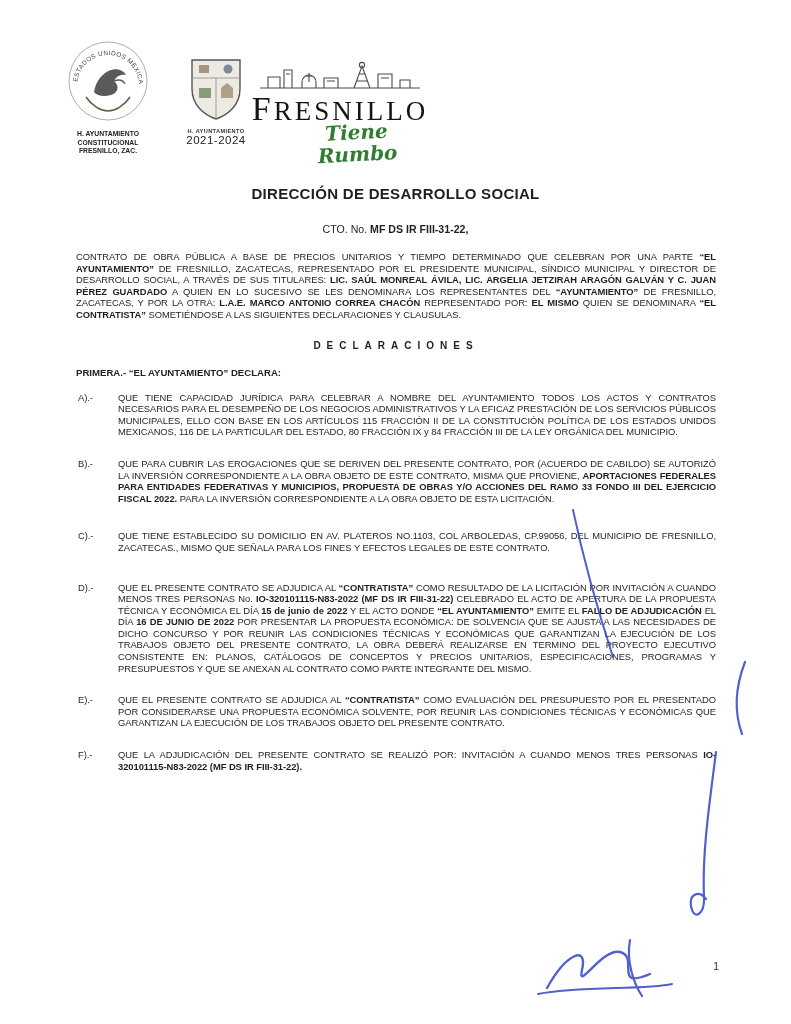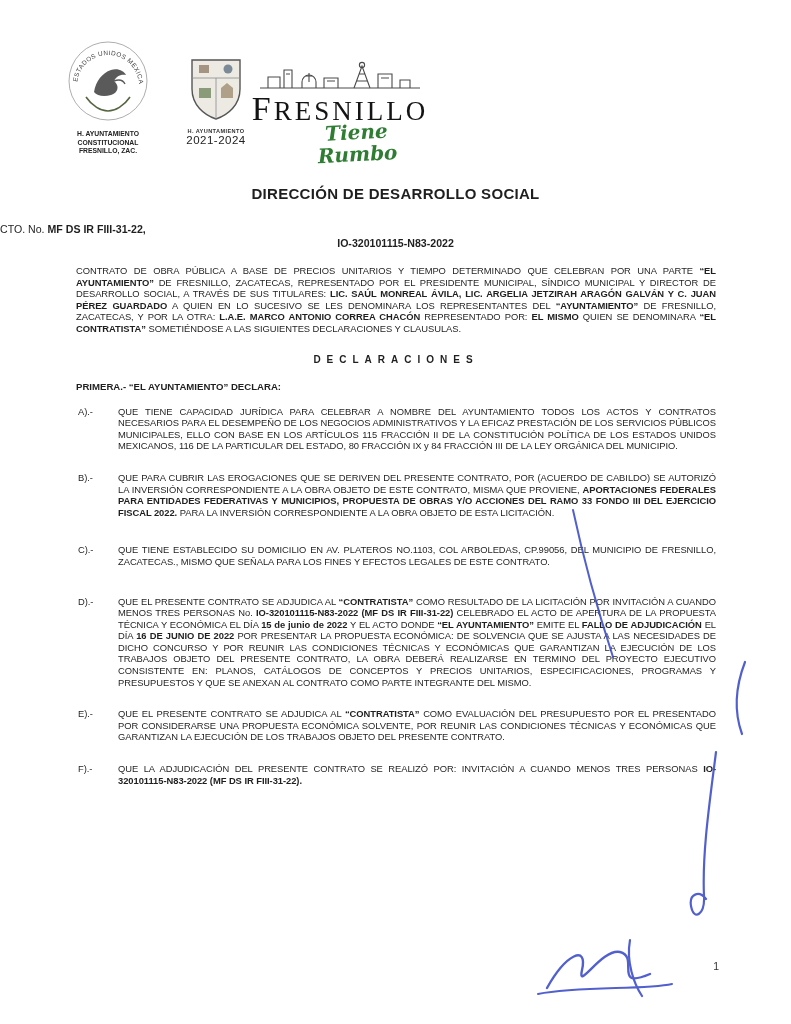--- a/index.html
+++ b/index.html
@@ -21,21 +21,21 @@
   .logo-fresnillo{position:absolute;left:251px;top:56px;width:178px;text-align:center;}
   .wordmark{font-family:"Liberation Serif",serif;font-size:27px;letter-spacing:3px;color:#141414;line-height:30px;}
   .wordmark::first-letter{font-size:34px;}
   .tagline{font-family:"DejaVu Serif",serif;font-style:italic;font-weight:bold;
            font-size:20px;color:var(--tagline_green,#2f7d33);transform:rotate(-3deg);
            margin-top:-4px;padding-left:34px;line-height:22px;}
   
   .t1{margin-top:30px;text-align:center;font-size:16.5px;letter-spacing:.4px;color:#1b1b1b;}
   .t2{margin-top:17px;text-align:center;font-size:15px;font-weight:bold;letter-spacing:.3px;}
   .t3{margin-top:15px;text-align:center;font-size:11.4px;font-weight:bold;}
-  .tcto{margin-top:21px;text-align:left;font-size:10.6px;}
+  .tcto{margin-top:21px;text-align:center;font-size:10.6px;}
   .tcto .b{font-weight:bold;}
   .tio{margin-top:2px;text-align:center;font-size:10.6px;font-weight:bold;}
   .trfc{margin-top:2px;text-align:center;font-size:10px;}
   
   .content{padding:0 75px 0 76px;}
   .para{margin-top:16px;font-size:9.4px;line-height:11.6px;text-align:justify;letter-spacing:-0.05px;}
   .b{font-weight:bold;}
   .decl-heading{margin-top:19px;text-align:center;font-size:10px;font-weight:bold;letter-spacing:6px;}
   .primera{margin-top:16px;font-size:9.6px;font-weight:bold;}
   .clause-list{margin-top:14px;}
@@ -105,21 +105,20 @@
           <path d="M142,32 V24 H152 V32"></path>
         </g>
       </svg>
       <div class="wordmark">FRESNILLO</div>
       <div class="tagline">Tiene Rumbo</div>
     </div>
   </div>
 
   <div class="t2">DIRECCIÓN DE DESARROLLO SOCIAL</div>
   <div class="tcto"><span>CTO. No. </span><span class="b">MF DS IR FIII-31-22,</span></div>
-  <div class="tio">IO-320101115-N83-2022</div>
 
   <div class="content">
     <div class="para"><span>CONTRATO DE OBRA PÚBLICA A BASE DE PRECIOS UNITARIOS Y TIEMPO DETERMINADO QUE CELEBRAN POR UNA PARTE </span><span class="b">“EL AYUNTAMIENTO”</span><span> DE FRESNILLO, ZACATECAS, REPRESENTADO POR EL PRESIDENTE MUNICIPAL, SÍNDICO MUNICIPAL Y DIRECTOR DE DESARROLLO SOCIAL, A TRAVÉS DE SUS TITULARES: </span><span class="b">LIC. SAÚL MONREAL ÁVILA, LIC. ARGELIA JETZIRAH ARAGÓN GALVÁN Y C. JUAN PÉREZ GUARDADO</span><span> A QUIEN EN LO SUCESIVO SE LES DENOMINARA LOS REPRESENTANTES DEL </span><span class="b">“AYUNTAMIENTO”</span><span> DE FRESNILLO, ZACATECAS, Y POR LA OTRA: </span><span class="b">L.A.E. MARCO ANTONIO CORREA CHACÓN</span><span> REPRESENTADO POR: </span><span class="b">EL MISMO</span><span> QUIEN SE DENOMINARA </span><span class="b">“EL CONTRATISTA”</span><span> SOMETIÉNDOSE A LAS SIGUIENTES DECLARACIONES Y CLAUSULAS.</span></div>
 
     <div class="decl-heading">DECLARACIONES</div>
     <div class="primera">PRIMERA.- “EL AYUNTAMIENTO” DECLARA:</div>
 
     <div class="clause-list">
     <div class="clause">
       <div class="clause-label">A).-</div>

